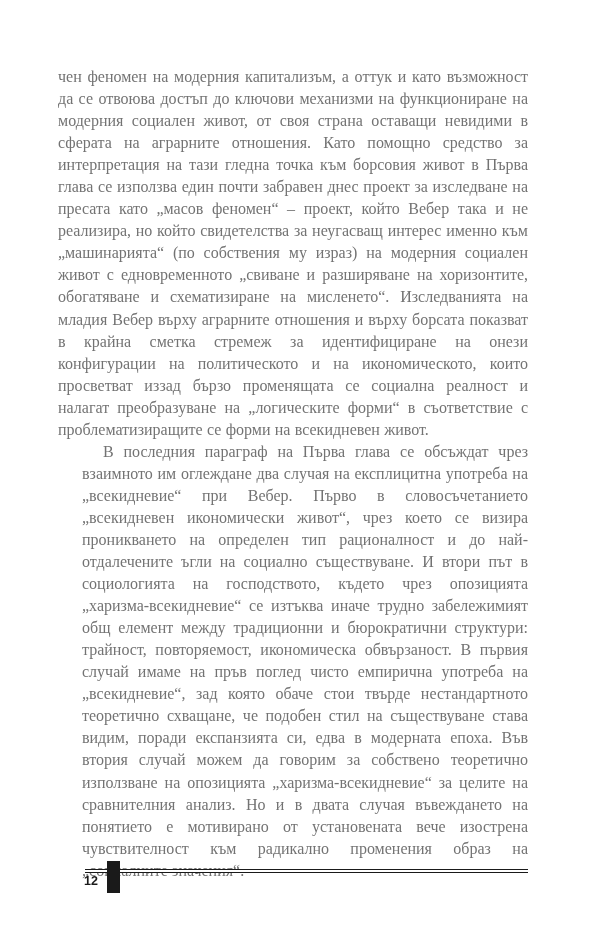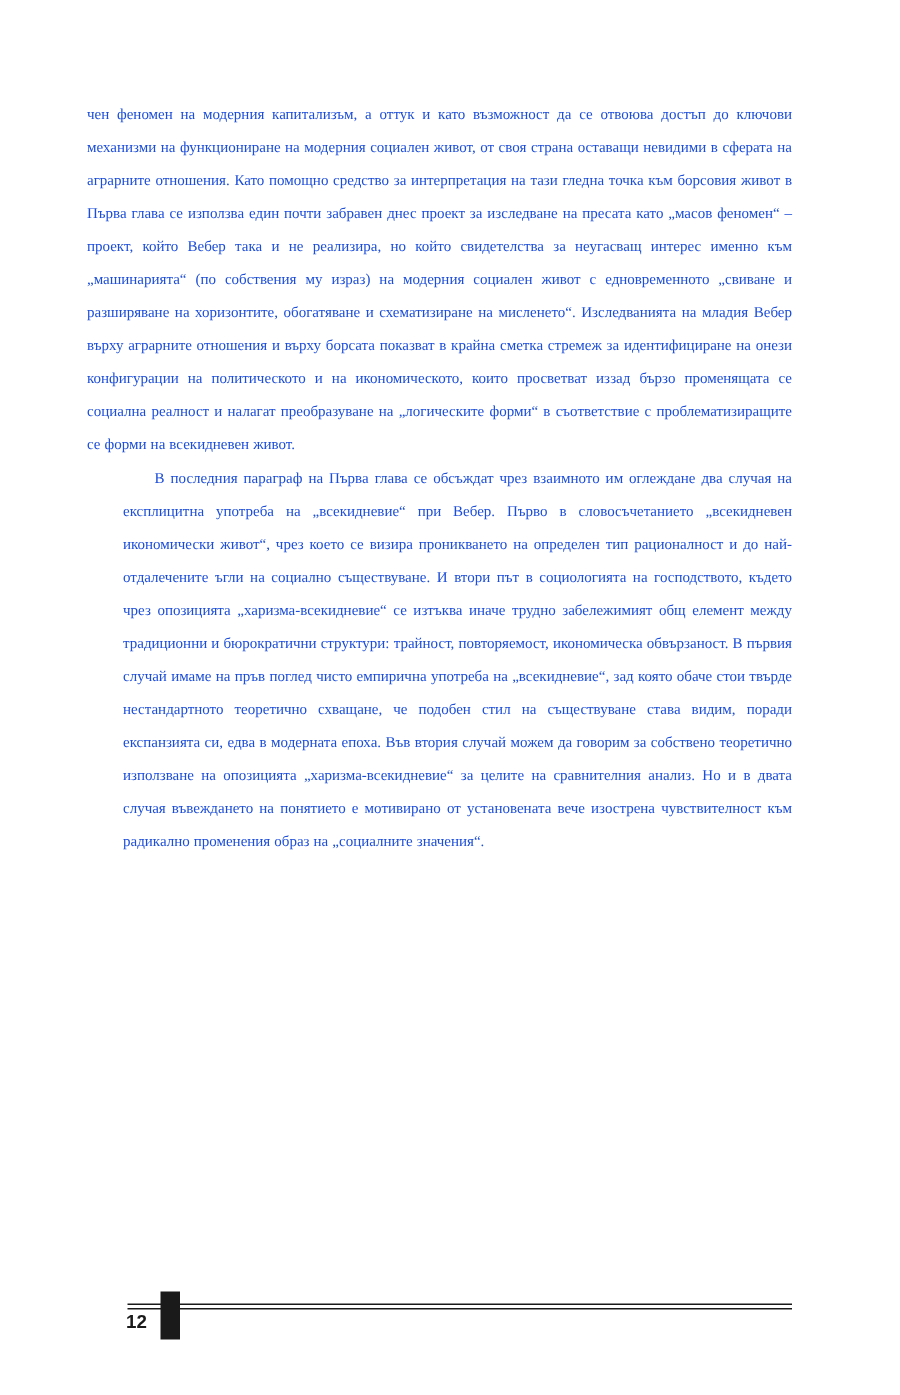--- a/index.html
+++ b/index.html
@@ -16,23 +16,23 @@
     overflow: hidden;
     box-sizing: border-box;
   }
 
   .text-column {
     position: absolute;
     left: 58px;
     top: 66px;
     width: 470px;
     font-family: "Liberation Serif", "DejaVu Serif", serif;
-    font-size: 10px;
+    font-size: 16px;
     line-height: 22.05px;
-    color: #1d4ed8;
+    color: #737373;
     text-align: justify;
     text-justify: inter-word;
     -webkit-hyphens: none;
     hyphens: none;
     word-spacing: 0.02em;
   }
 
   .para {
     margin: 0;
     text-indent: 0;

